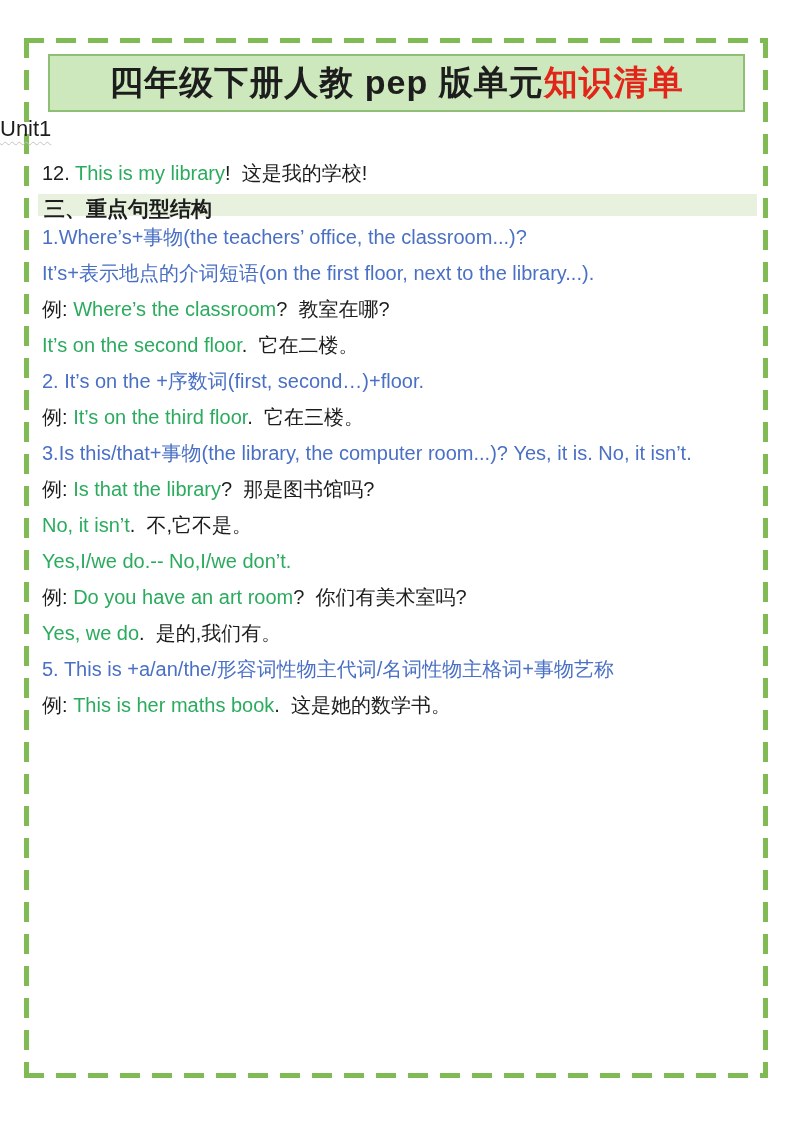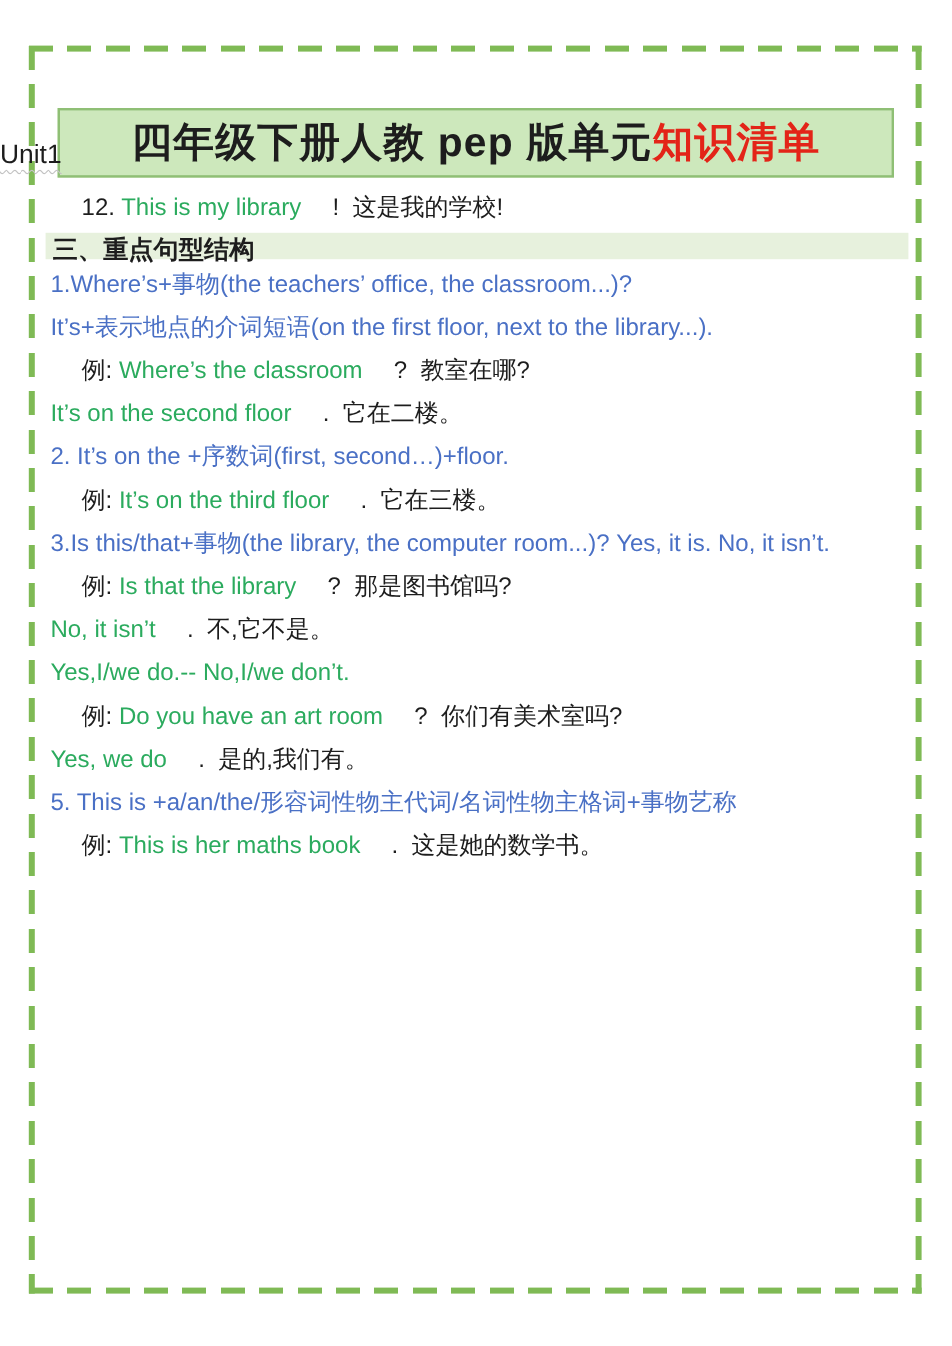--- a/index.html
+++ b/index.html
@@ -42,21 +42,20 @@
     width: 693px; height: 54px;
     background: var(--title-box-bg, #cde8bc);
     border: 2px solid var(--title-box-border, #8fbf75);
     display: flex;
     align-items: center;
     justify-content: center;
     font-size: 34px;
     font-weight: 600;
     letter-spacing: 1px;
     white-space: pre;
-    margin-top: 36px;
   }
   .title-red { color: var(--red-text, #e32418); }
 
   .subtitle-row {
     position: absolute;
     left: 0; top: 116px;
     width: 100%;
     text-align: left;
   }
   .subtitle {
@@ -73,21 +72,21 @@
     position: absolute;
     left: 42px; top: 155px;
     right: 36px;
   }
   .line {
     height: 36px;
     line-height: 36px;
     font-size: 20px;
     white-space: pre;
   }
-  .seg-black { color: var(--black-text, #1d1d1d); margin-left: 26px; }
+  .seg-black { color: var(--black-text, #1d1d1d); }
   .seg-green { color: var(--green-text, #2bab5e); }
   .seg-blue  { color: var(--blue-text, #4a70c5); }
   .section-bar {
     height: 22px;
     line-height: 30px;
     margin: 3px 0 3px -4px;
     padding-left: 6px;
     background: var(--section-bg, #e7f1dd);
     font-weight: bold;
     font-size: 21px;

